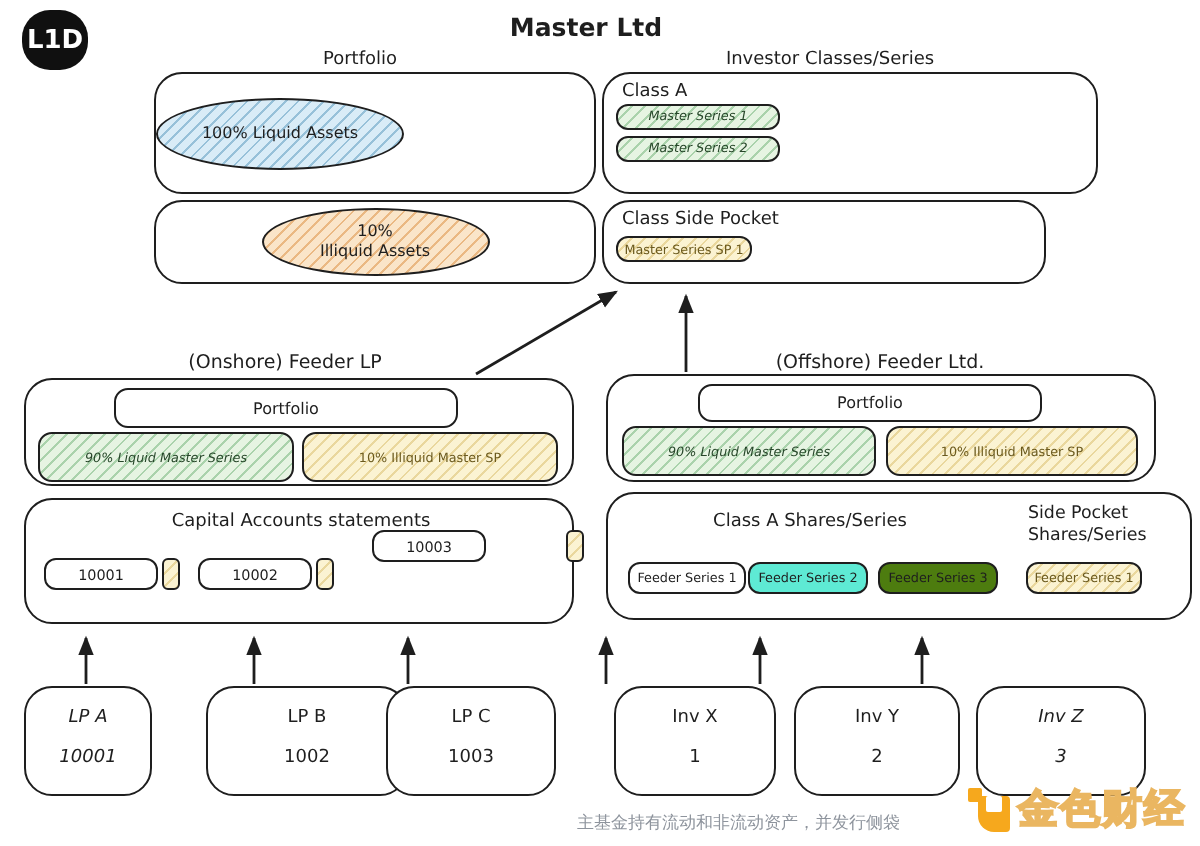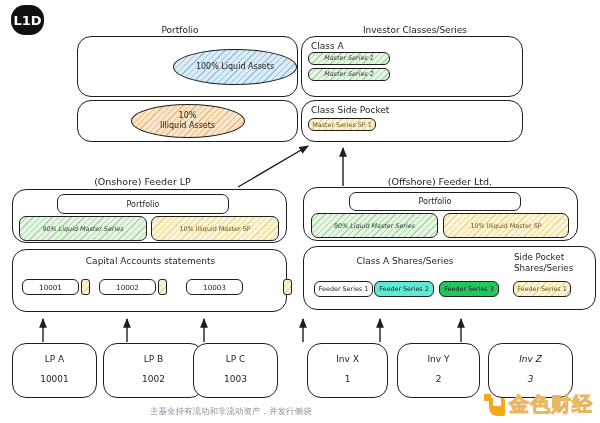--- a/index.html
+++ b/index.html
@@ -18,58 +18,59 @@
   .hatch-green{background:repeating-linear-gradient(135deg, rgba(80,160,90,0.40) 0 1px, transparent 1px 4.5px), #e6f4e2;font-style:italic;}
   .hatch-orange{background:repeating-linear-gradient(135deg, rgba(215,130,45,0.45) 0 1px, transparent 1px 4.5px), #fae5c9;}
   .hatch-yellow{background:repeating-linear-gradient(135deg, rgba(205,170,70,0.38) 0 1px, transparent 1px 4.5px), #fbf3d2;}
   .acct-group{position:absolute;display:flex;gap:2px;}
   .acct-main{width:57px;height:16px;border:1.3px solid #1e1e1e;border-radius:6px;background:#fff;
              display:flex;align-items:center;justify-content:center;font-size:7.2px;box-sizing:border-box;}
   .acct-tab{width:9px;height:16px;border:1.2px solid #1e1e1e;border-radius:3px;box-sizing:border-box;}
   .inv-box{position:absolute;top:343px;height:55px;border:1.6px solid #1e1e1e;border-radius:14px;background:#fff;box-sizing:border-box;}
   .inv-name{position:absolute;top:10px;left:0;width:100%;text-align:center;font-size:9px;}
   .inv-num{position:absolute;top:30px;left:0;width:100%;text-align:center;font-size:9px;}
-  .caption{position:absolute;left:150px;top:406px;width:300px;text-align:left;font-size:8.5px;color:#8e949d;}
+  .caption{position:absolute;left:150px;top:406px;width:300px;text-align:right;font-size:8.5px;color:#8e949d;}
   .wm-text{position:absolute;left:509px;top:391px;font-size:20px;font-weight:bold;letter-spacing:1px;
            color:#faf0dc;-webkit-text-stroke:1.1px #eab661;}
   .wm-icon{position:absolute;left:484px;top:394px;width:22px;height:22px;}
   .wm-icon .a{position:absolute;left:0;top:0;width:7px;height:7px;background:#f6a81d;border-radius:1px;}
   .wm-icon .b{position:absolute;left:5px;top:4px;width:16px;height:18px;background:#f6a81d;border-radius:2px 2px 2px 8px;}
   .wm-icon .c{position:absolute;left:9px;top:4px;width:8px;height:8px;background:#ffffff;border-radius:1px;}
   svg.arrows{position:absolute;left:0;top:0;pointer-events:none;}
   .logo{position:absolute;left:11px;top:5px;width:33px;height:30px;background:#101010;color:#fff;
         display:flex;align-items:center;justify-content:center;font-weight:bold;font-size:13px;border-radius:14px;}
   .title{position:absolute;left:238px;top:6px;width:110px;text-align:center;font-size:12.5px;font-weight:600;}
   .inbox-label{position:absolute;left:9px;top:4px;font-size:9px;}
 </style>
 </head>
 <body>
 
 <div class="canvas">
 
   <div class="logo">L1D</div>
 
+  <div class="title">Master Ltd</div>
 
   <div class="lbl" style="left:130px;top:25px;width:100px;">Portfolio</div>
   <div class="lbl" style="left:340px;top:25px;width:150px;">Investor Classes/Series</div>
 
-  <div class="box" style="left:77px;top:36px;width:221px;height:61px;display:flex;align-items:center;justify-content:flex-end;">
+  <div class="box" style="left:77px;top:36px;width:221px;height:61px;display:flex;align-items:center;justify-content:flex-start;">
     <div class="ellipse hatch-blue" style="width:122px;height:34px;">
       <span>100% Liquid Assets</span>
     </div>
   </div>
 
   <div class="box" style="left:77px;top:100px;width:221px;height:42px;display:flex;align-items:center;justify-content:center;">
     <div class="ellipse hatch-orange" style="width:112px;height:32px;">
       <span>10%</span>
       <span>Illiquid Assets</span>
     </div>
   </div>
 
-  <div class="box" style="left:301px;top:36px;width:222px;height:61px;">
+  <div class="box" style="left:301px;top:36px;width:248px;height:61px;">
     <div class="inbox-label">Class A</div>
     <div class="pill hatch-green" style="left:6px;top:15px;width:82px;height:12.5px;color:#27472a;">Master Series 1</div>
     <div class="pill hatch-green" style="left:6px;top:31px;width:82px;height:12.5px;color:#27472a;">Master Series 2</div>
     <div class="pill hatch-green" style="left:6px;top:47px;width:82px;height:12.5px;color:#27472a;margin-top:44px;">Master Series 3</div>
   </div>
 
   <div class="box" style="left:301px;top:100px;width:222px;height:42px;">
     <div class="inbox-label">Class Side Pocket</div>
     <div class="pill hatch-yellow" style="left:6px;top:17px;width:68px;height:13px;color:#6b5a1e;">Master Series SP 1</div>
   </div>
@@ -84,46 +85,46 @@
   <div class="box" style="left:12px;top:249px;width:275px;height:63px;">
     <div class="lbl" style="left:0;top:6px;width:275px;">Capital Accounts statements</div>
     <div class="acct-group" style="left:9px;top:29px;">
       <div class="acct-main">10001</div>
       <div class="acct-tab hatch-yellow"></div>
     </div>
     <div class="acct-group" style="left:86px;top:29px;">
       <div class="acct-main">10002</div>
       <div class="acct-tab hatch-yellow"></div>
     </div>
-    <div class="acct-group" style="left:173px;top:29px;gap:40px;">
+    <div class="acct-group" style="left:173px;top:15px;gap:40px;">
       <div class="acct-main">10003</div>
       <div class="acct-tab hatch-yellow"></div>
     </div>
   </div>
 
   <div class="lbl-lg" style="left:360px;top:176px;width:160px;">(Offshore) Feeder Ltd.</div>
   <div class="box" style="left:303px;top:187px;width:275px;height:54px;">
     <div class="innerbox" style="left:45px;top:4px;width:172px;height:19px;">Portfolio</div>
     <div class="pill hatch-green" style="left:7px;top:25px;width:127px;height:25px;color:#27472a;border-radius:7px;">90% Liquid Master Series</div>
     <div class="pill hatch-yellow" style="left:139px;top:25px;width:126px;height:25px;color:#6b5a1e;border-radius:7px;">10% Illiquid Master SP</div>
   </div>
 
   <div class="box" style="left:303px;top:246px;width:293px;height:64px;padding-left:12px;">
     <div class="lbl" style="left:10px;top:9px;width:182px;">Class A Shares/Series</div>
     <div style="position:absolute;left:210px;top:5px;font-size:8.7px;line-height:10.5px;">
       <div>Side Pocket</div>
       <div>Shares/Series</div>
     </div>
     <div class="pill" style="left:10px;top:34px;width:59px;height:16px;background:#fff;">Feeder Series 1</div>
     <div class="pill" style="left:70px;top:34px;width:60px;height:16px;background:#5eead4;">Feeder Series 2</div>
-    <div class="pill" style="left:135px;top:34px;width:60px;height:16px;background:#22c55e;">Feeder Series 3</div>
+    <div class="pill" style="left:135px;top:34px;width:60px;height:16px;background:#4d7c0f;">Feeder Series 3</div>
     <div class="pill hatch-yellow" style="left:209px;top:34px;width:58px;height:16px;color:#6b5a1e;">Feeder Series 1</div>
   </div>
 
-  <div class="inv-box" style="left:12px;width:85px;">
+  <div class="inv-box" style="left:12px;width:64px;font-style:italic;">
     <div class="inv-name">LP A</div>
     <div class="inv-num">10001</div>
   </div>
   <div class="inv-box" style="left:103px;width:101px;">
     <div class="inv-name">LP B</div>
     <div class="inv-num">1002</div>
   </div>
   <div class="inv-box" style="left:193px;width:85px;">
     <div class="inv-name">LP C</div>
     <div class="inv-num">1003</div>

